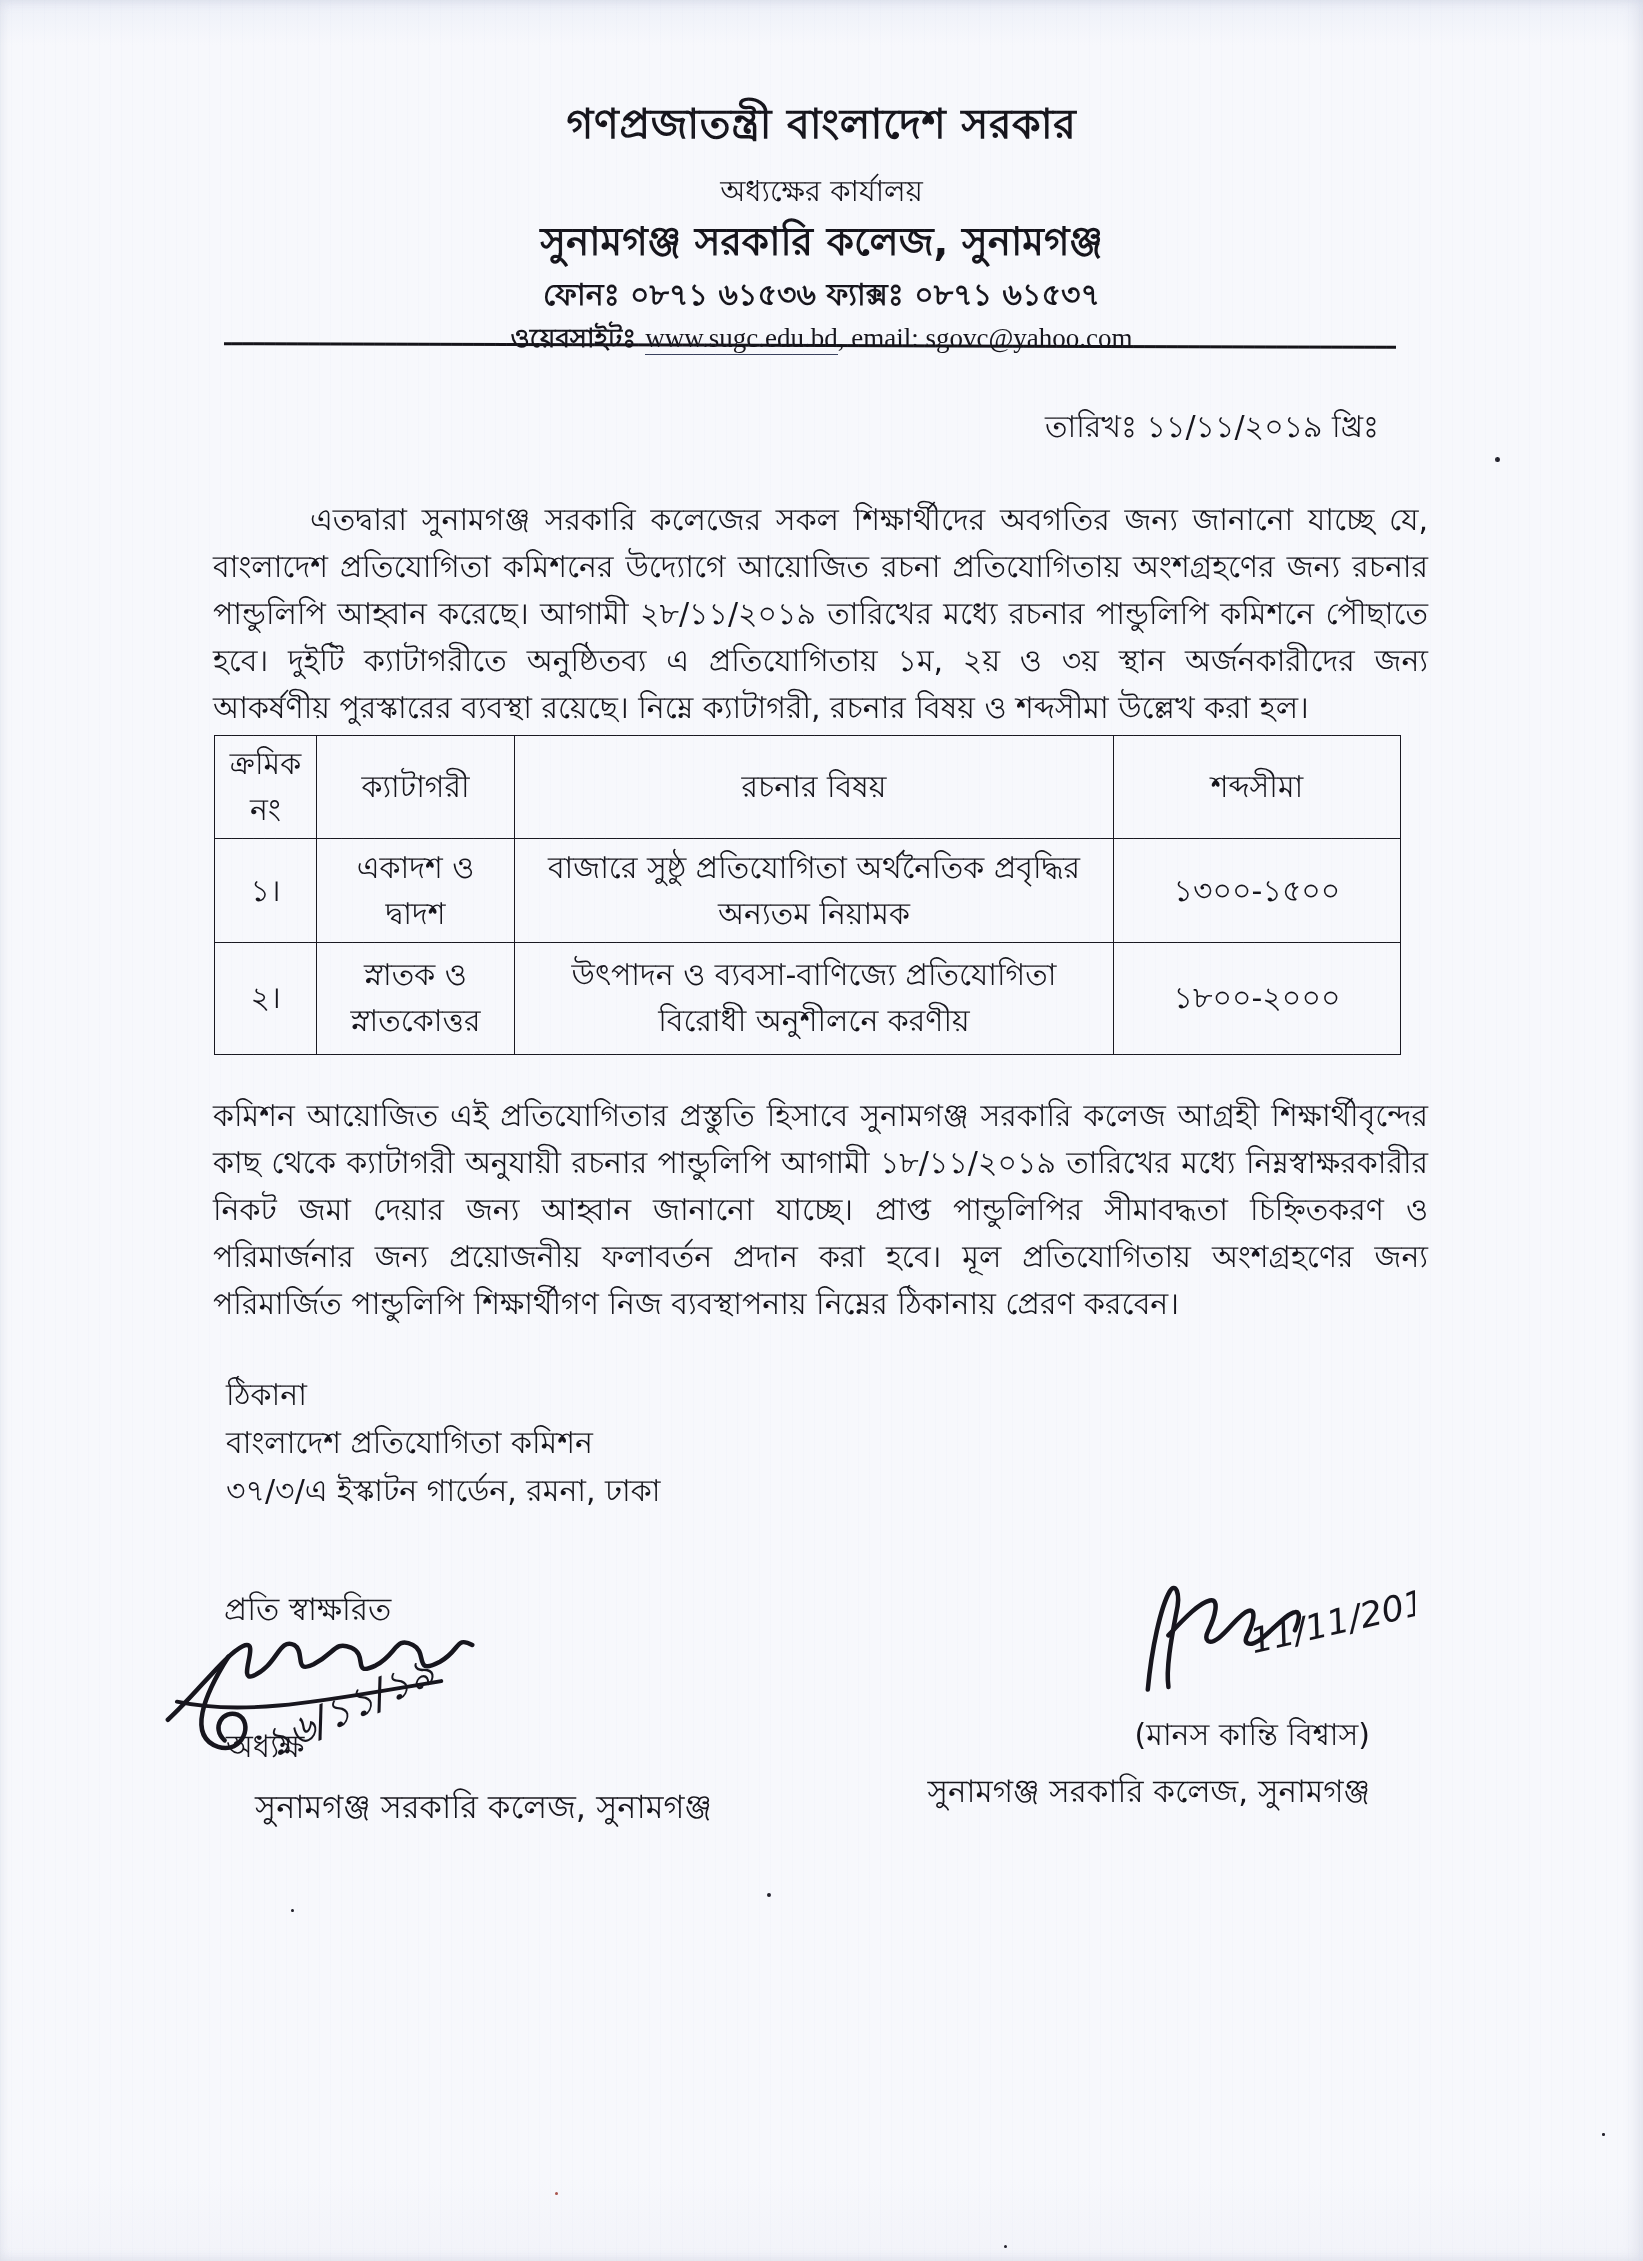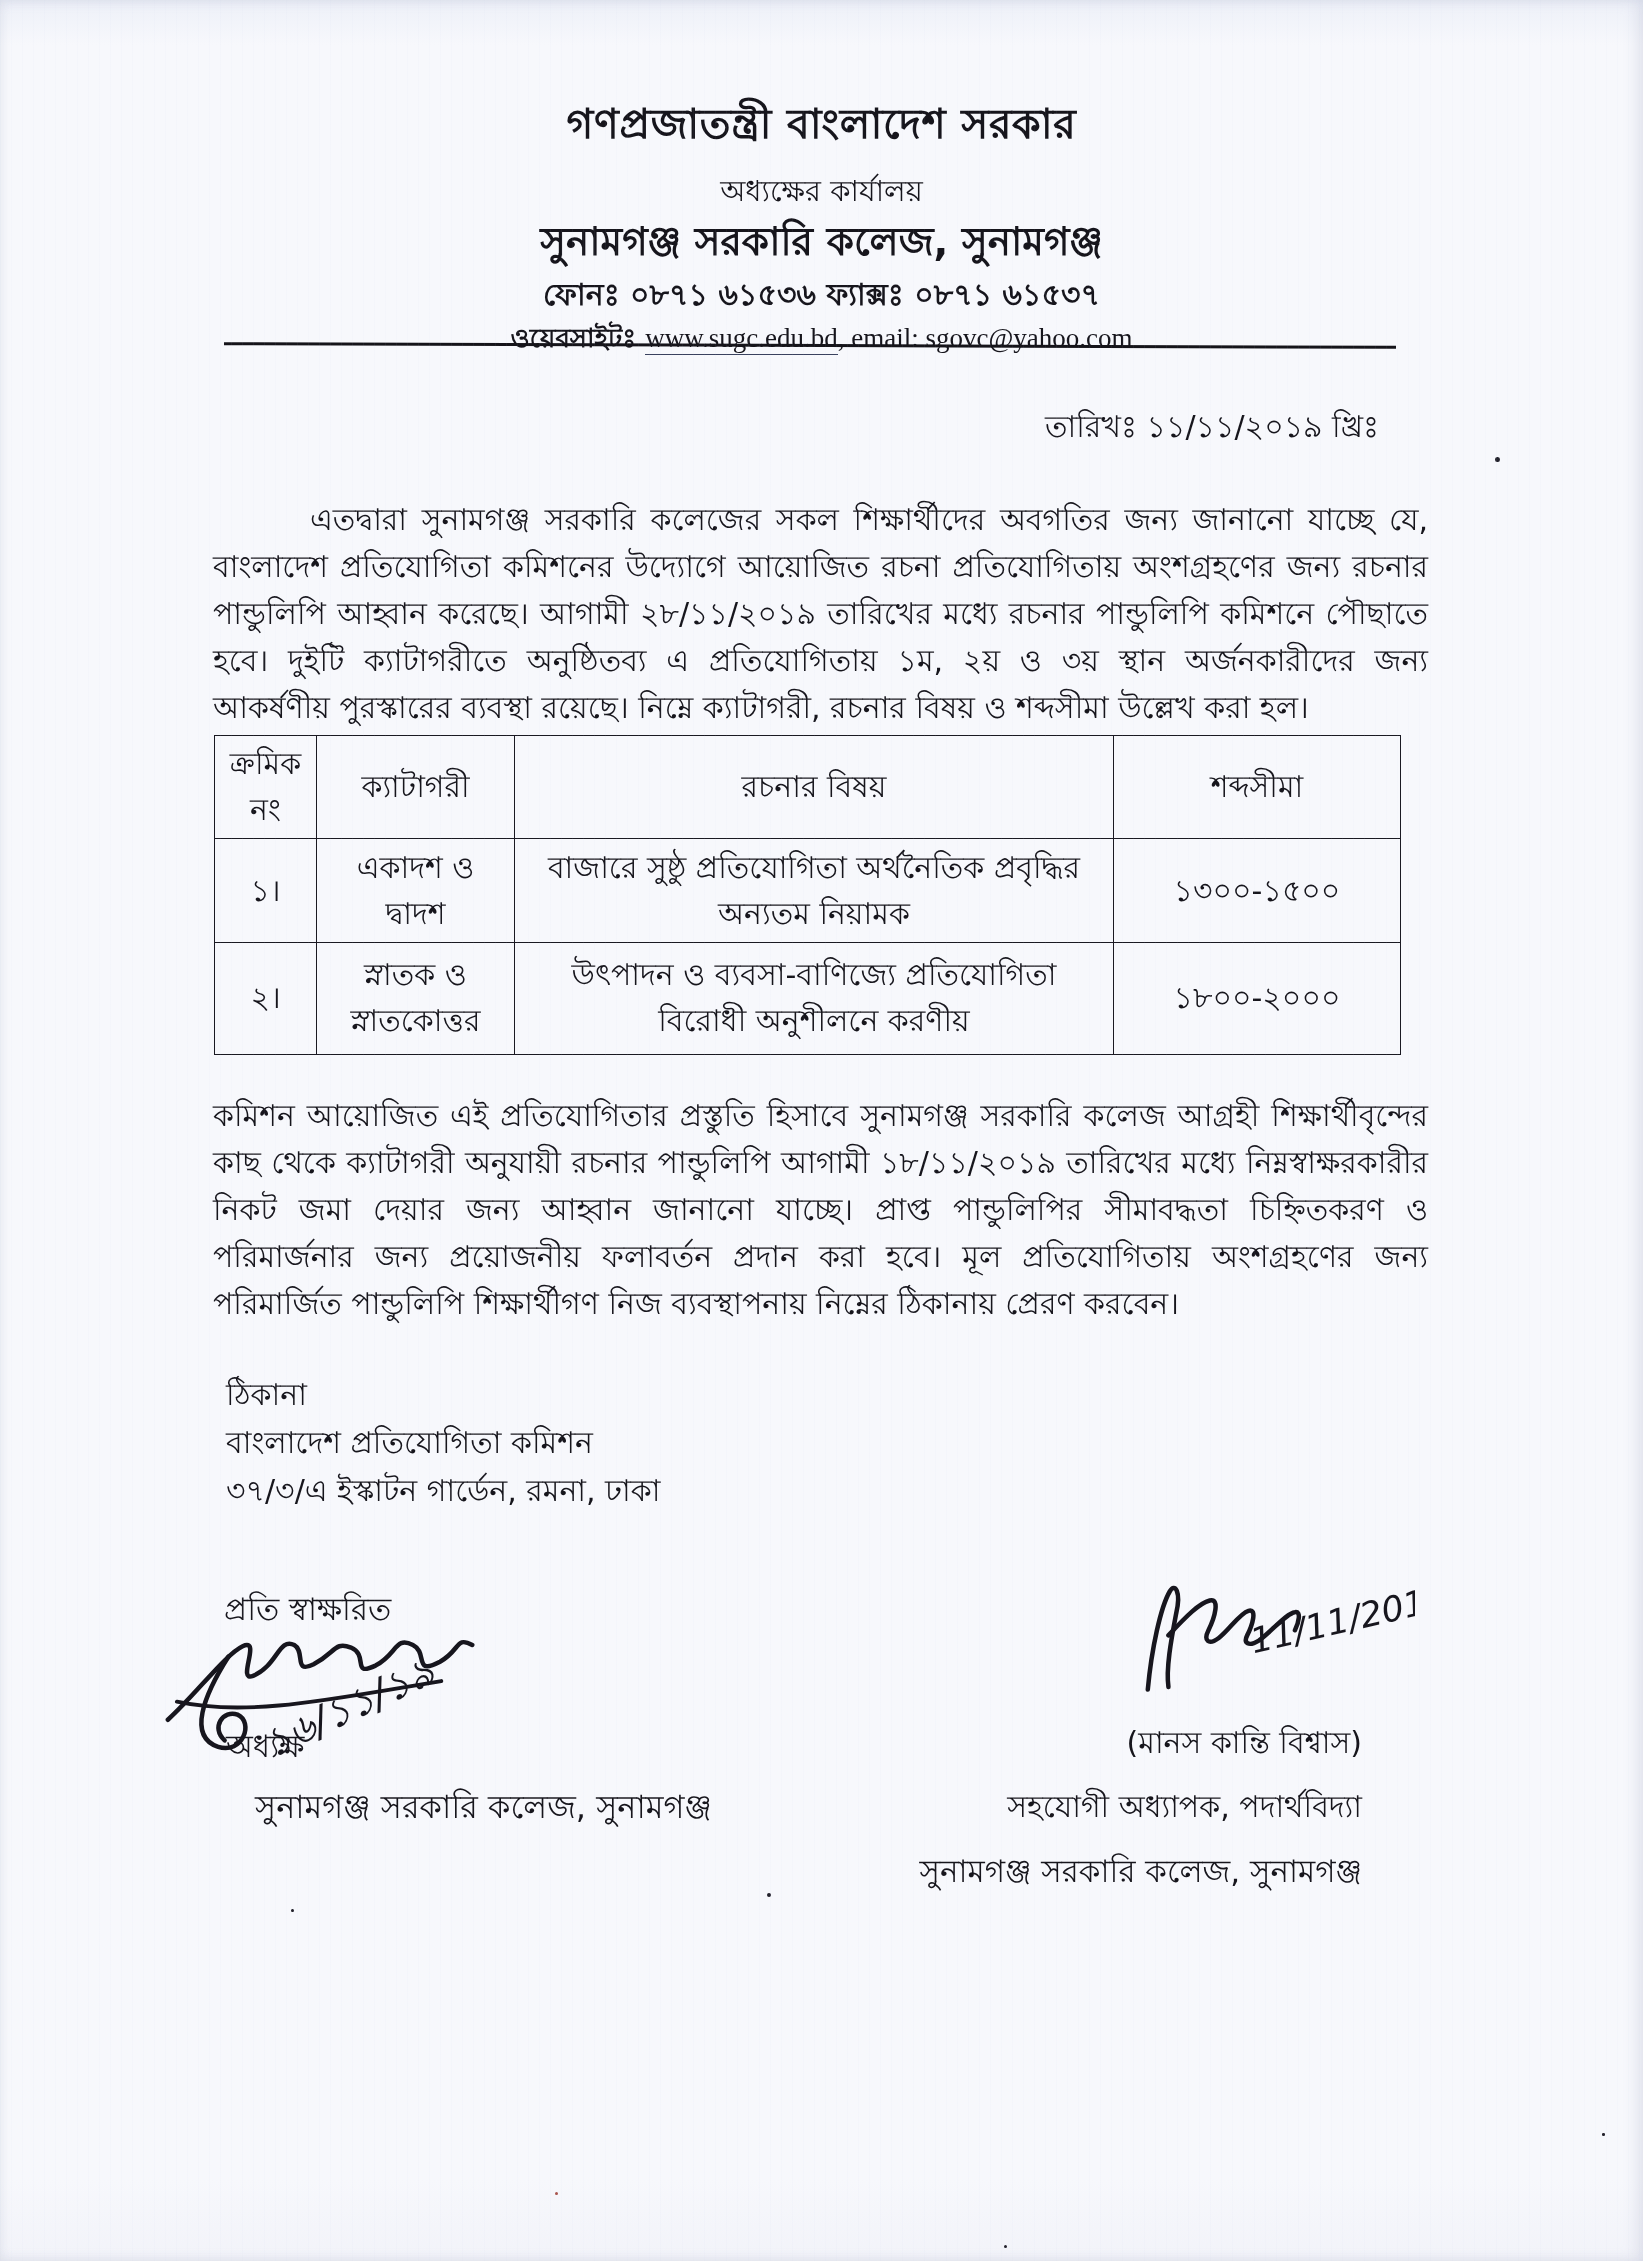--- a/index.html
+++ b/index.html
@@ -61,21 +61,21 @@
   .principal-org{left:255px;top:1782px;font-size:32px;z-index:2;}
 
   .sig{z-index:3;}
   .sig path{fill:none;stroke:#17161e;stroke-linecap:round;stroke-linejoin:round;}
   .sig text{fill:#17161e;}
   .left-sig{left:164px;top:1619px;}
   .right-sig{left:1131px;top:1576px;}
   .hand{font-style:italic;}
 
   .right-block{right:265px;top:1703px;width:580px;text-align:right;font-size:30px;line-height:48px;z-index:2;}
-  .right-block div{margin:16px;}
+  .right-block div{margin:8px;}
   .right-block .org-line{font-size:31px;}
 
   .speck{position:absolute;border-radius:50%;background:#23222c;}
 </style>
 </head>
 <body>
 
 <div class="page">
 
   <div class="abs center gov-title">গণপ্রজাতন্ত্রী বাংলাদেশ সরকার</div>
@@ -140,21 +140,20 @@
   <div class="abs principal-org">সুনামগঞ্জ সরকারি কলেজ, সুনামগঞ্জ</div>
 
   <svg class="abs sig right-sig" width="284" height="142" viewBox="0 0 440 220">
     <path d="M26,176 C32,112 46,48 60,24 C68,10 78,24 70,58 C62,100 54,144 58,172" stroke-width="7"></path>
     <path d="M58,92 C86,62 106,42 122,38 C138,34 130,64 120,84 C112,100 120,108 136,96 C152,84 168,58 182,54 C196,50 188,76 180,92 C174,104 182,110 198,100 C218,86 240,58 254,56 C264,54 260,72 254,84" stroke-width="7"></path>
     <text x="190" y="120" font-size="54" class="hand" transform="rotate(-13 190 120)">11/11/2019</text>
   </svg>
 
   <div class="abs right-block">
     <div>(মানস কান্তি বিশ্বাস)</div>
-    <div>সহযোগী অধ্যাপক, পদার্থবিদ্যা</div>
     <div class="org-line">সুনামগঞ্জ সরকারি কলেজ, সুনামগঞ্জ</div>
   </div>
 
   <div class="speck" style="left:1495px;top:457px;width:4.5px;height:5.2px;"></div>
   <div class="speck" style="left:767px;top:1893px;width:3.9px;height:3.9px;"></div>
   <div class="speck" style="left:291px;top:1909px;width:2.6px;height:3.2px;"></div>
   <div class="speck" style="left:1602px;top:2133px;width:2.6px;height:2.6px;"></div>
   <div class="speck" style="left:555px;top:2192px;width:3.2px;height:3.2px;background:#a8544c;"></div>
   <div class="speck" style="left:1004px;top:2245px;width:3.2px;height:3.2px;"></div>
 

